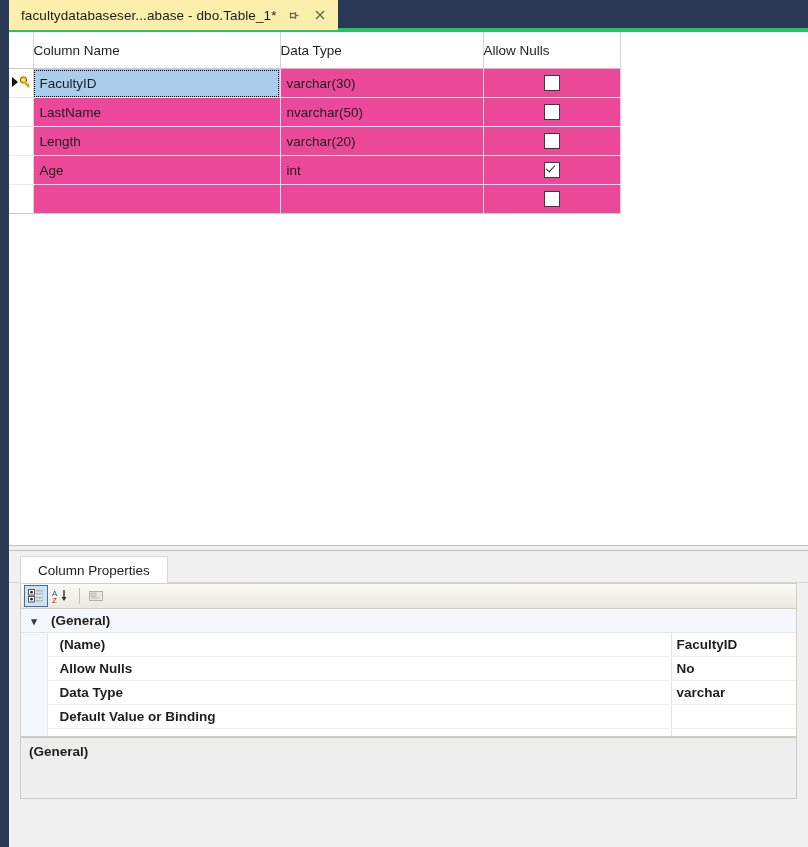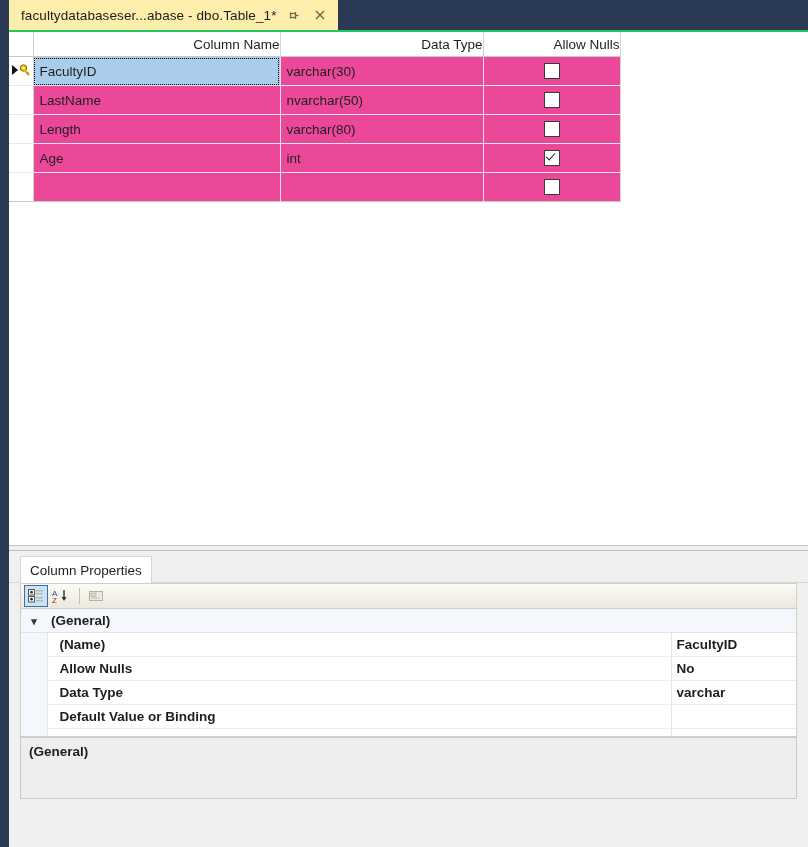--- a/index.html
+++ b/index.html
@@ -27,21 +27,21 @@
     z-index: 5;
   }
 
   
   #tab-strip {
     position: absolute;
     left: 0; top: 0;
     width: 808px;
     height: 32px;
     background: #2a3a54;
-    border-bottom: 2px solid #22c55e;
+    border-bottom: 4px solid #22c55e;
     box-sizing: border-box;
   }
   #doc-tab {
     position: absolute;
     left: 9px; top: 0;
     height: 30px;
     background: #fdeeab;
     display: flex;
     align-items: center;
     padding: 0 9px 0 12px;
@@ -78,28 +78,28 @@
     table-layout: fixed;
     width: 611px;
     background: #ffffff;
   }
   table.designer col.c-rowhead { width: 24px; }
   table.designer col.c-name    { width: 247px; }
   table.designer col.c-type    { width: 203px; }
   table.designer col.c-nulls   { width: 137px; }
 
   table.designer th {
-    height: 24px;
+    height: 36px;
     font-weight: normal;
     font-size: 13.5px;
     color: #1e1e1e;
     background: #ffffff;
     border-right: 1px solid #d4d4d4;
     border-bottom: 1px solid #c8c8c8;
-    text-align: right;
+    text-align: left;
     padding: 0;
   }
   table.designer th.rowhead-th {
     border-right: 1px solid #d4d4d4;
     background: #ffffff;
   }
   table.designer td {
     height: 28px;
     border-right: 1px solid #e2e2e2;
     border-bottom: 1px solid #e8e8e8;
@@ -187,21 +187,21 @@
   }
   #props-tab {
     position: absolute;
     left: 11px; top: 0;
     height: 27px;
     background: #ffffff;
     border: 1px solid #d6d6d6;
     border-bottom: none;
     display: flex;
     align-items: center;
-    padding: 0 9px;
+    padding: 0 17px;
     box-sizing: border-box;
     font-size: 13.5px;
     color: #1e1e1e;
   }
 
   #props-toolbar {
     position: absolute;
     left: 11px; top: 32px;
     width: 777px;
     height: 26px;
@@ -373,21 +373,21 @@
         <td>nvarchar(50)</td>
         <td class="nulls">
           <span class="chk"></span>
         </td>
       </tr>
 
 
       <tr>
         <td class="rowhead"></td>
         <td>Length</td>
-        <td>varchar(80)</td>
+        <td>varchar(20)</td>
         <td class="nulls">
           <span class="chk"></span>
         </td>
       </tr>
 
       <tr>
         <td class="rowhead"></td>
         <td>Age</td>
         <td>int</td>
         <td class="nulls">

